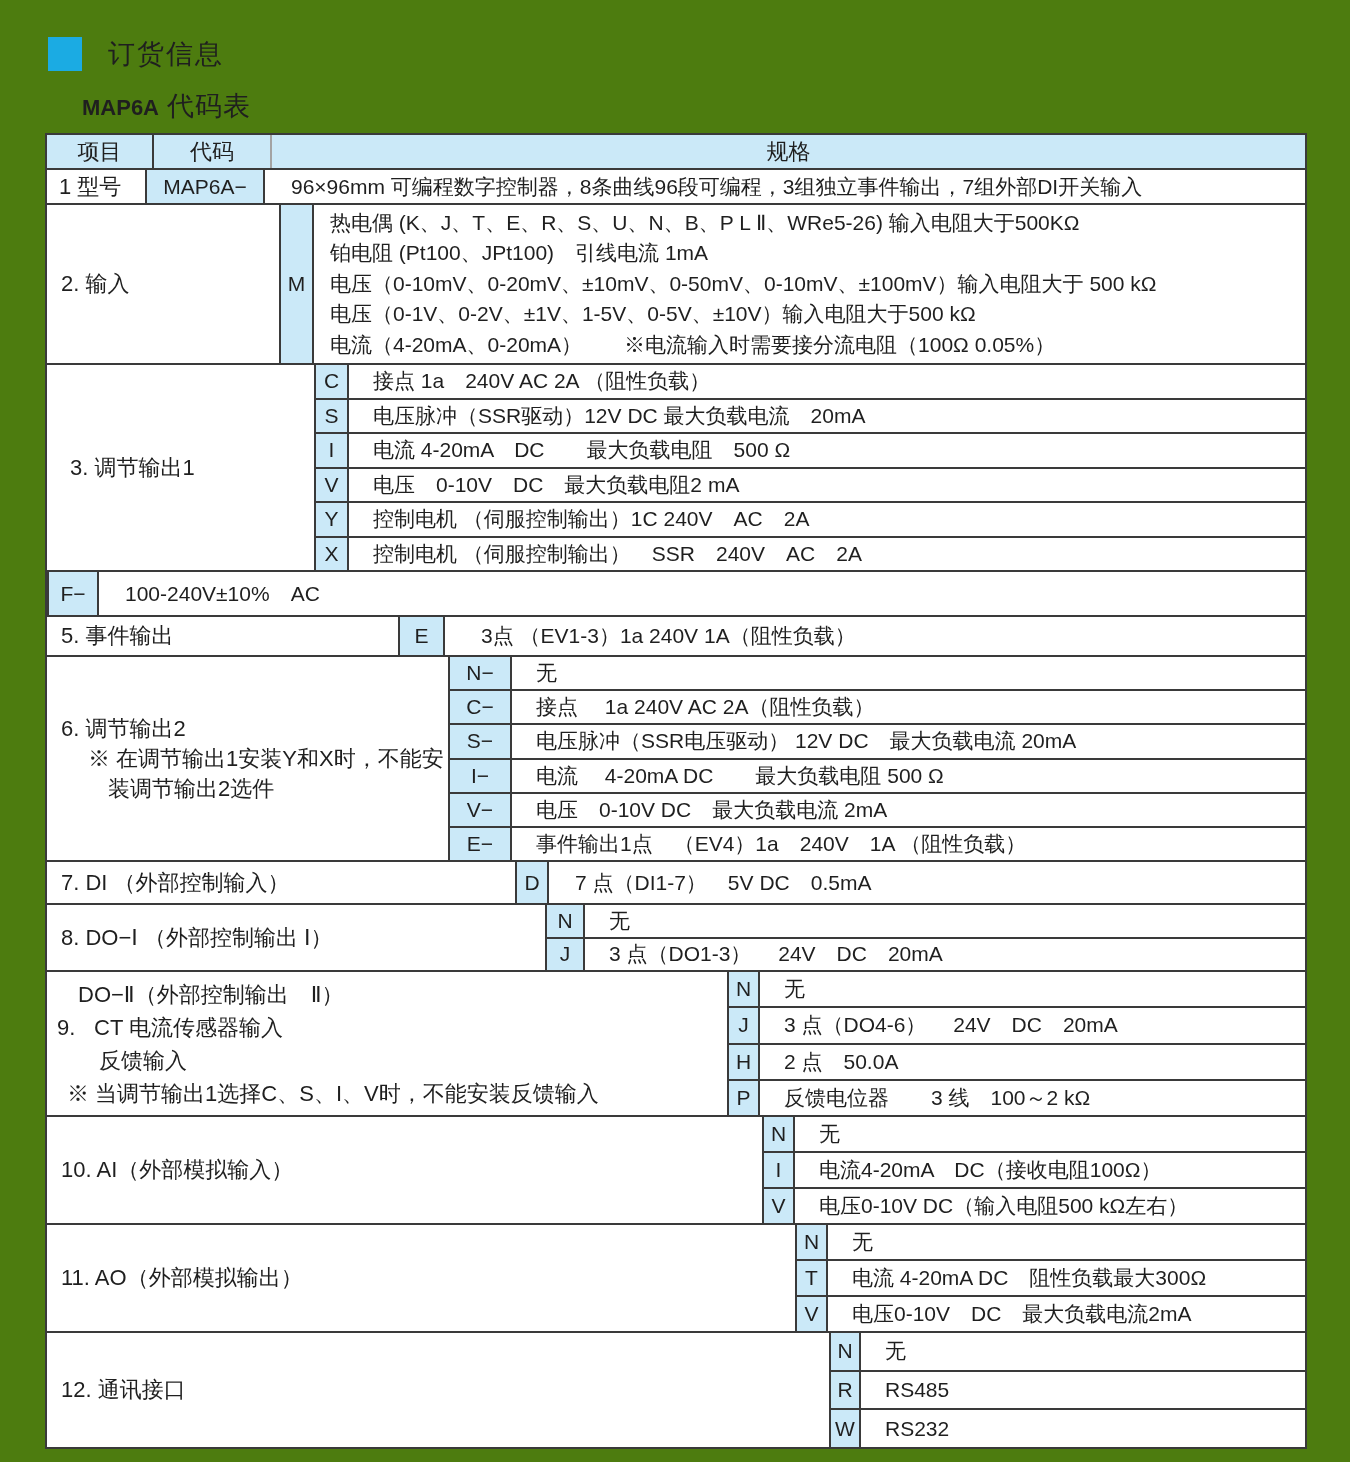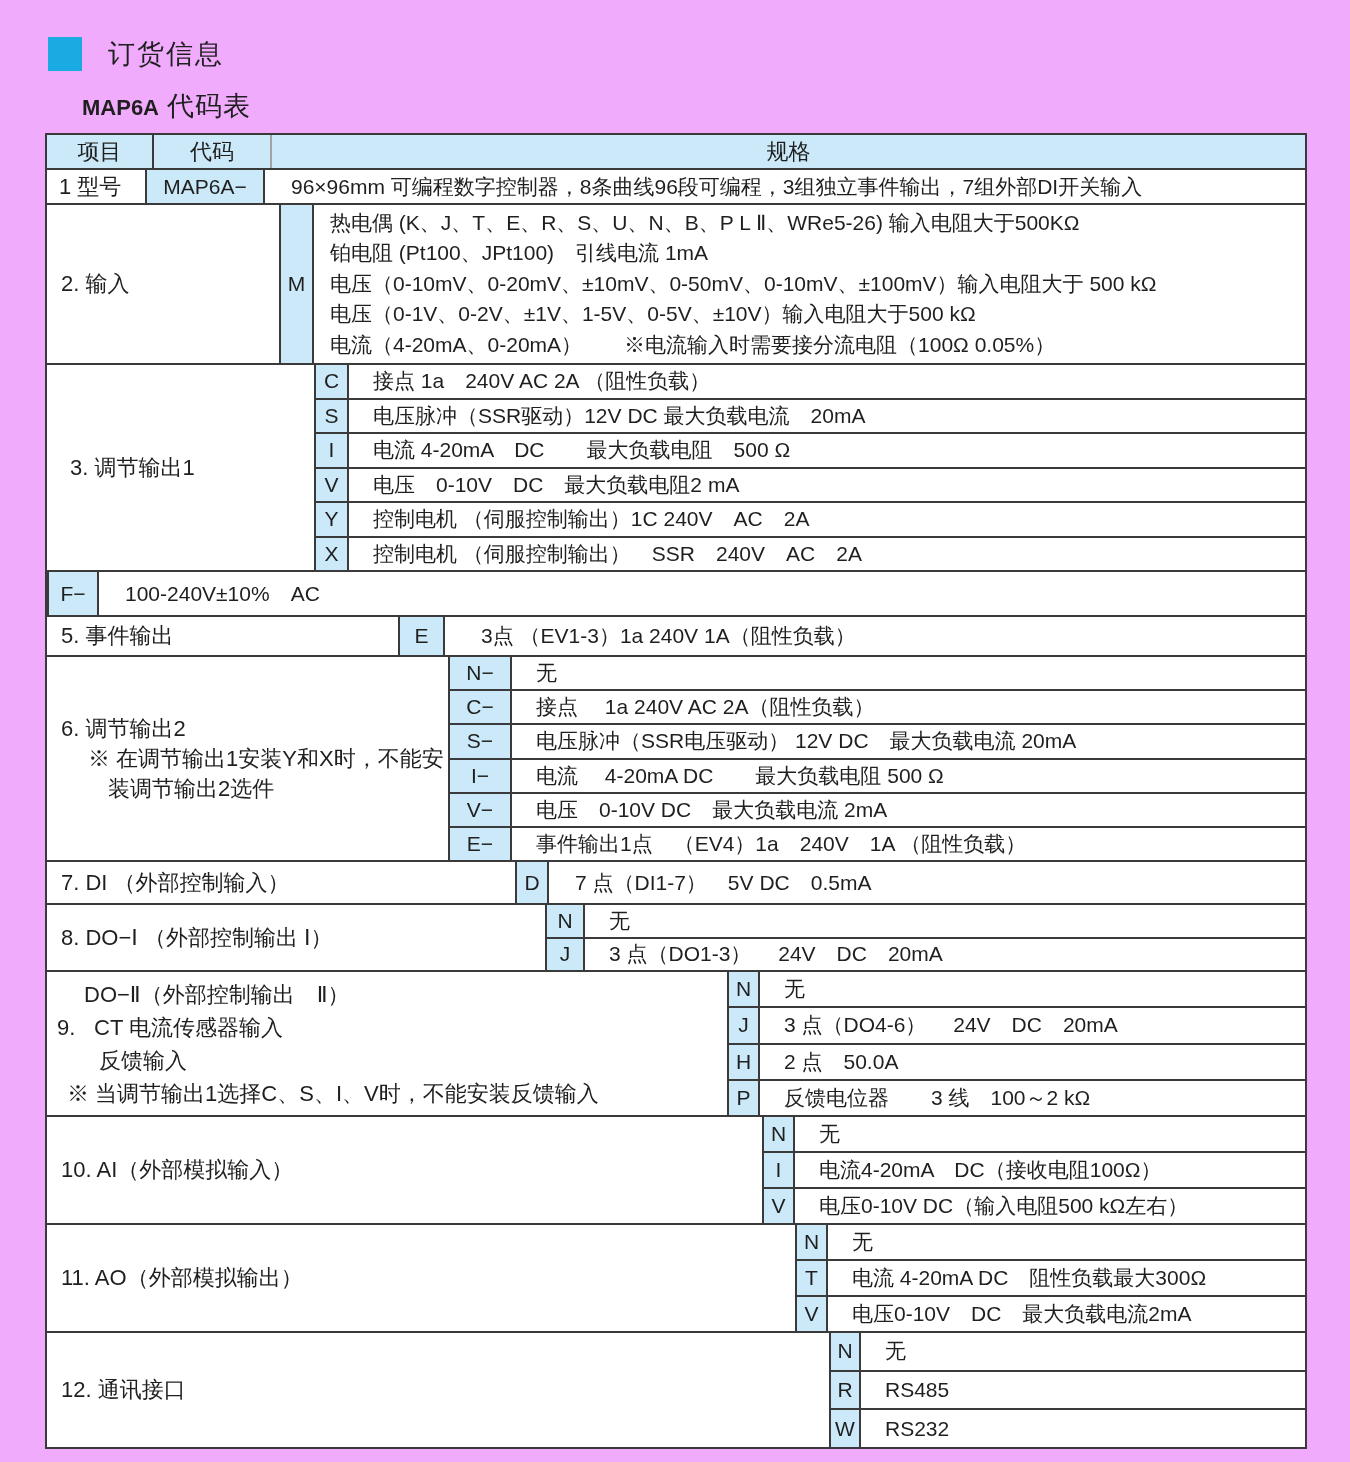--- a/index.html
+++ b/index.html
@@ -1,17 +1,17 @@
 <!DOCTYPE html>
 <html><head>
 <meta charset="utf-8">
 <style>
   html,body { margin:0; padding:0; background:#ffffff; }
   body { width:1350px; height:1462px; font-family:"Liberation Sans", sans-serif; color:#1f1f1f; }
-  .canvas { position:relative; width:1350px; height:1462px; background:#f0abfc; overflow:hidden; }
+  .canvas { position:relative; width:1350px; height:1462px; background:#4d7c0f; overflow:hidden; }
 
   .hd { position:absolute; top:36px; left:48px; display:flex; align-items:center; }
   .sq { width:34px; height:34px; background:#1babe3; margin-right:26px; }
   .hd-title { font-size:27px; letter-spacing:2px; }
 
   .sub { position:absolute; top:88px; left:82px; font-size:27px; letter-spacing:1px; }
   .sub .model { font-weight:bold; font-size:22px; letter-spacing:0; margin-right:8px; }
 
   .tbl { position:absolute; left:45px; top:133px; width:1262px; border:2px solid #3a3a3a; box-sizing:border-box; background:#fff; }
   .sec { display:flex; box-sizing:border-box; }
@@ -29,21 +29,21 @@
   .optrow { flex:1; display:flex; box-sizing:border-box; }
   .optrow + .optrow { border-top:2px solid #3a3a3a; }
   .optrow .speccell { padding-left:24px; }
 
   .lines { flex:1; display:flex; flex-direction:column; justify-content:center; padding-left:16px; font-size:21px; line-height:30.5px; }
 
   .note1 { margin-left:27px; }
   .note2 { margin-left:47px; }
 
   .lbl9 { line-height:33px; }
-  .l9a { margin-left:23px; }
+  .l9a { margin-left:17px; }
   .l9row { display:flex; }
   .l9num { margin-left:-4px; width:37px; }
   .l9c { margin-left:38px; }
   .l9d { margin-left:6px; }
 </style>
 </head>
 <body>
 
 <div class="canvas">
 

